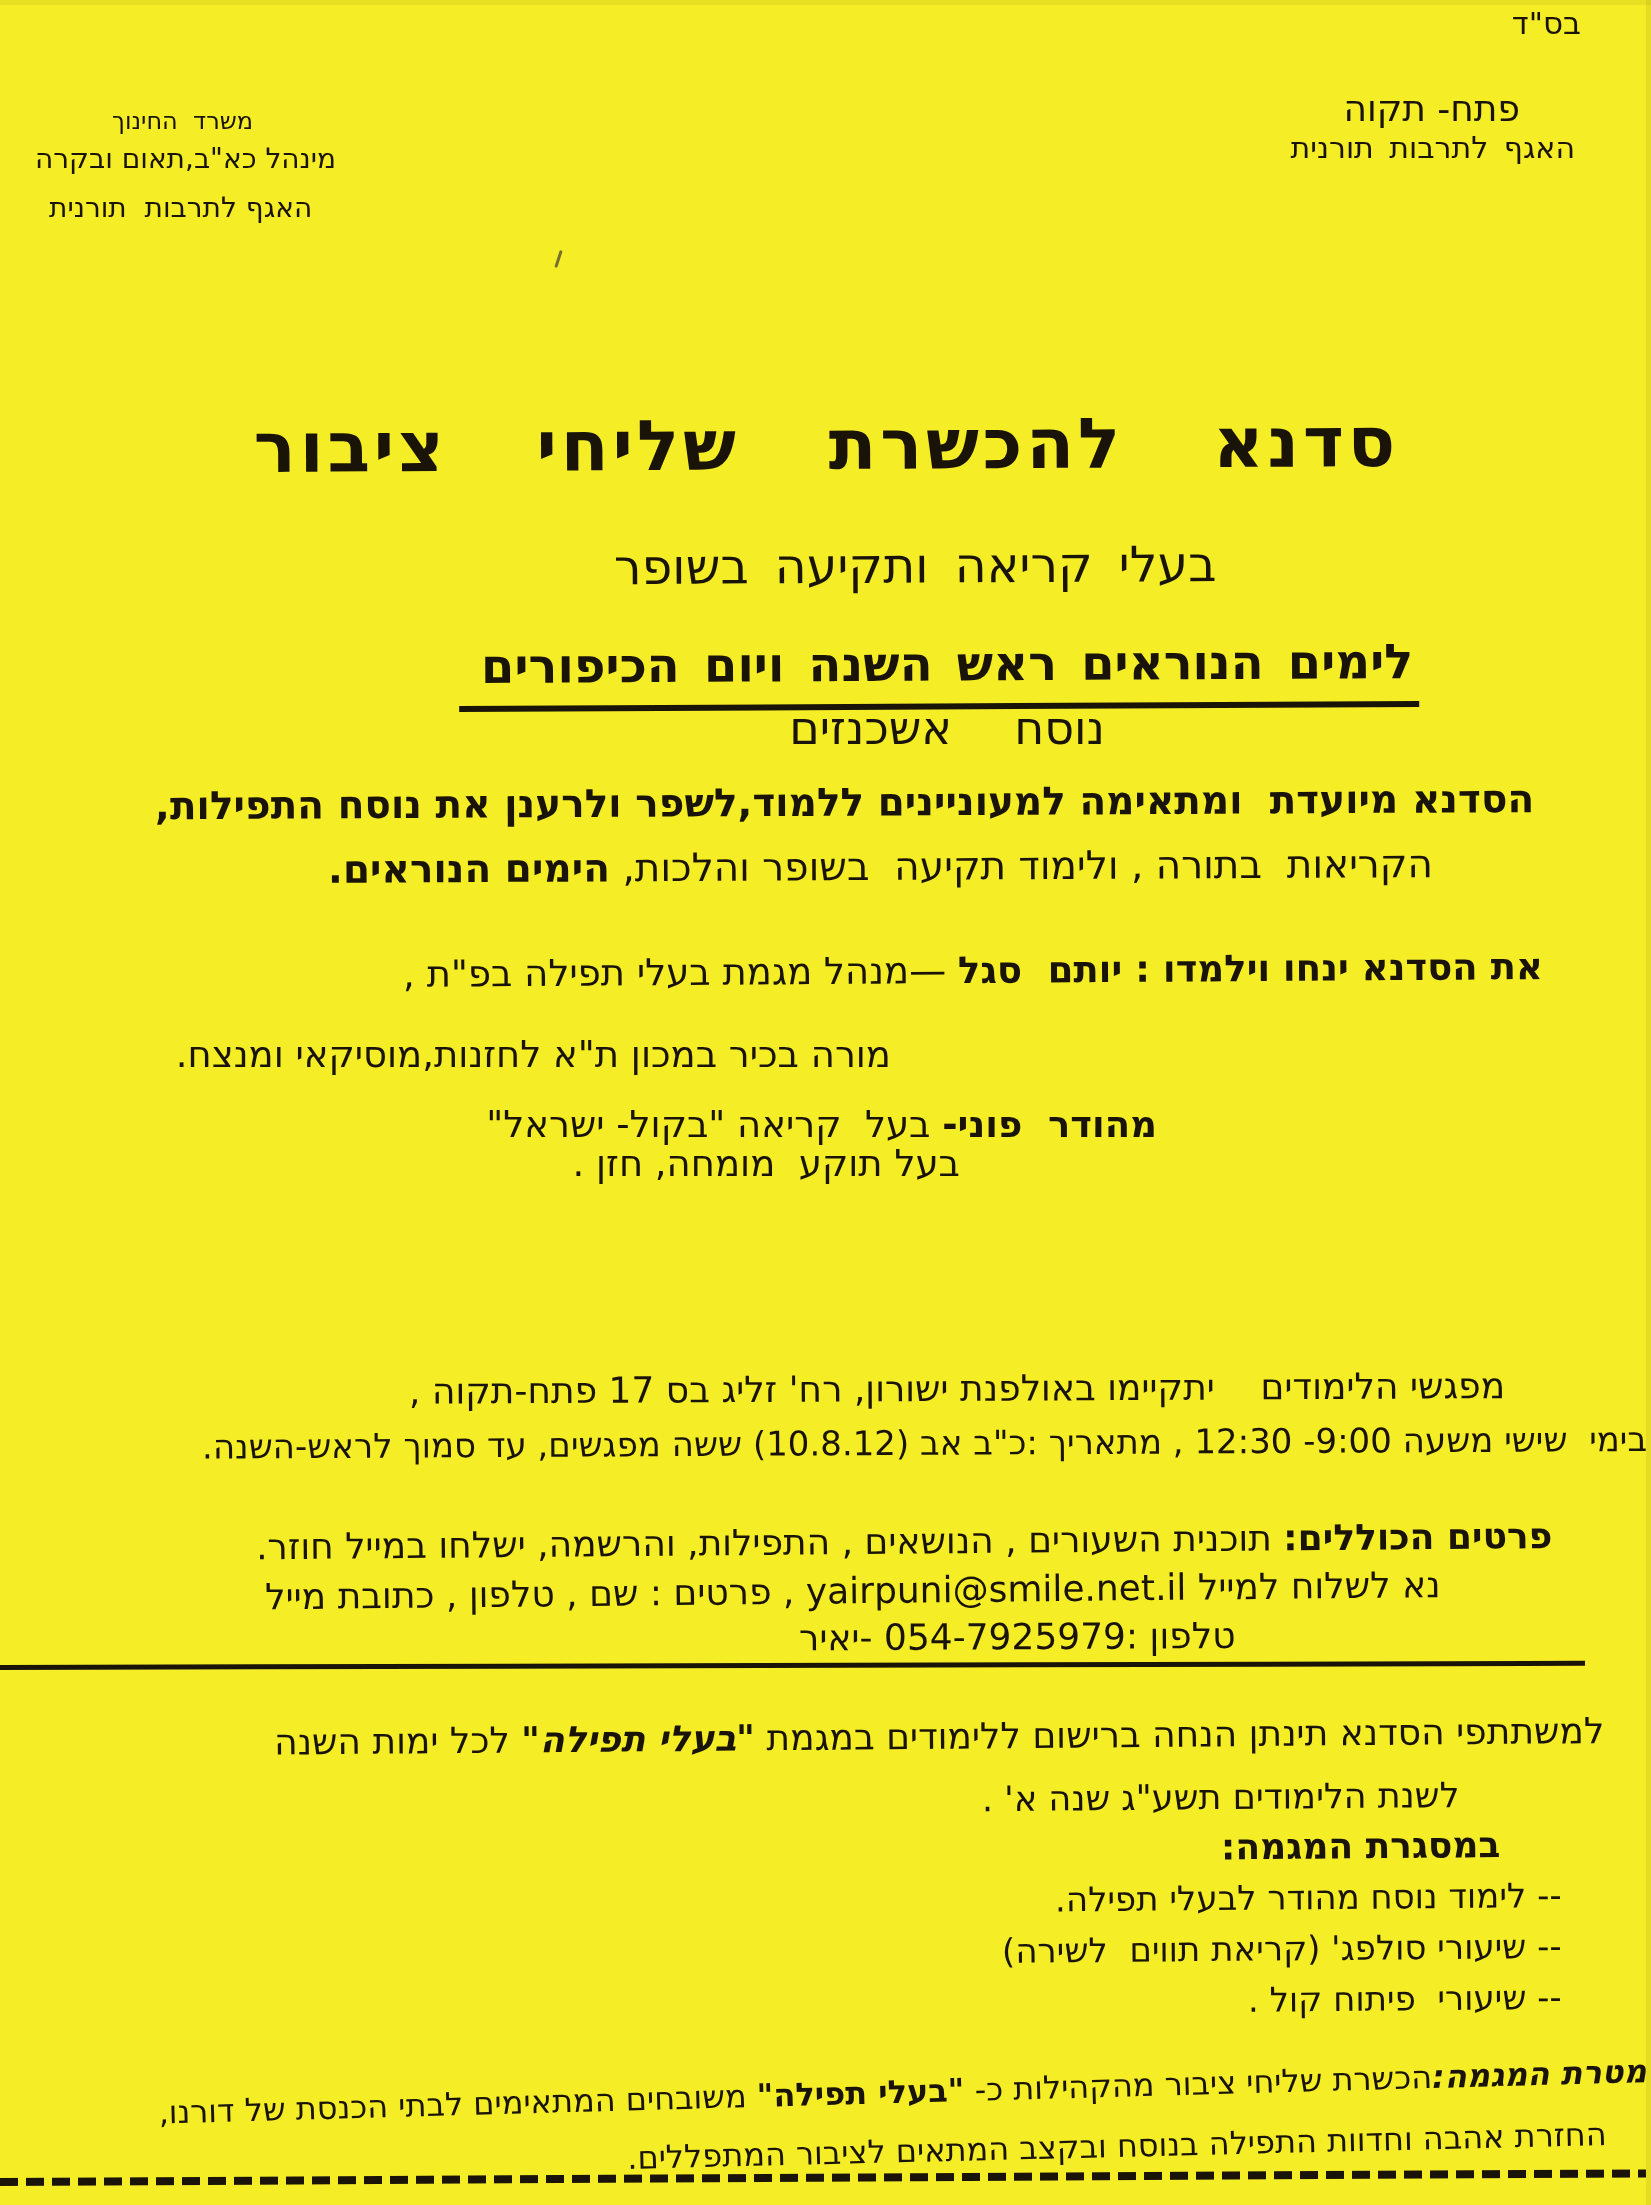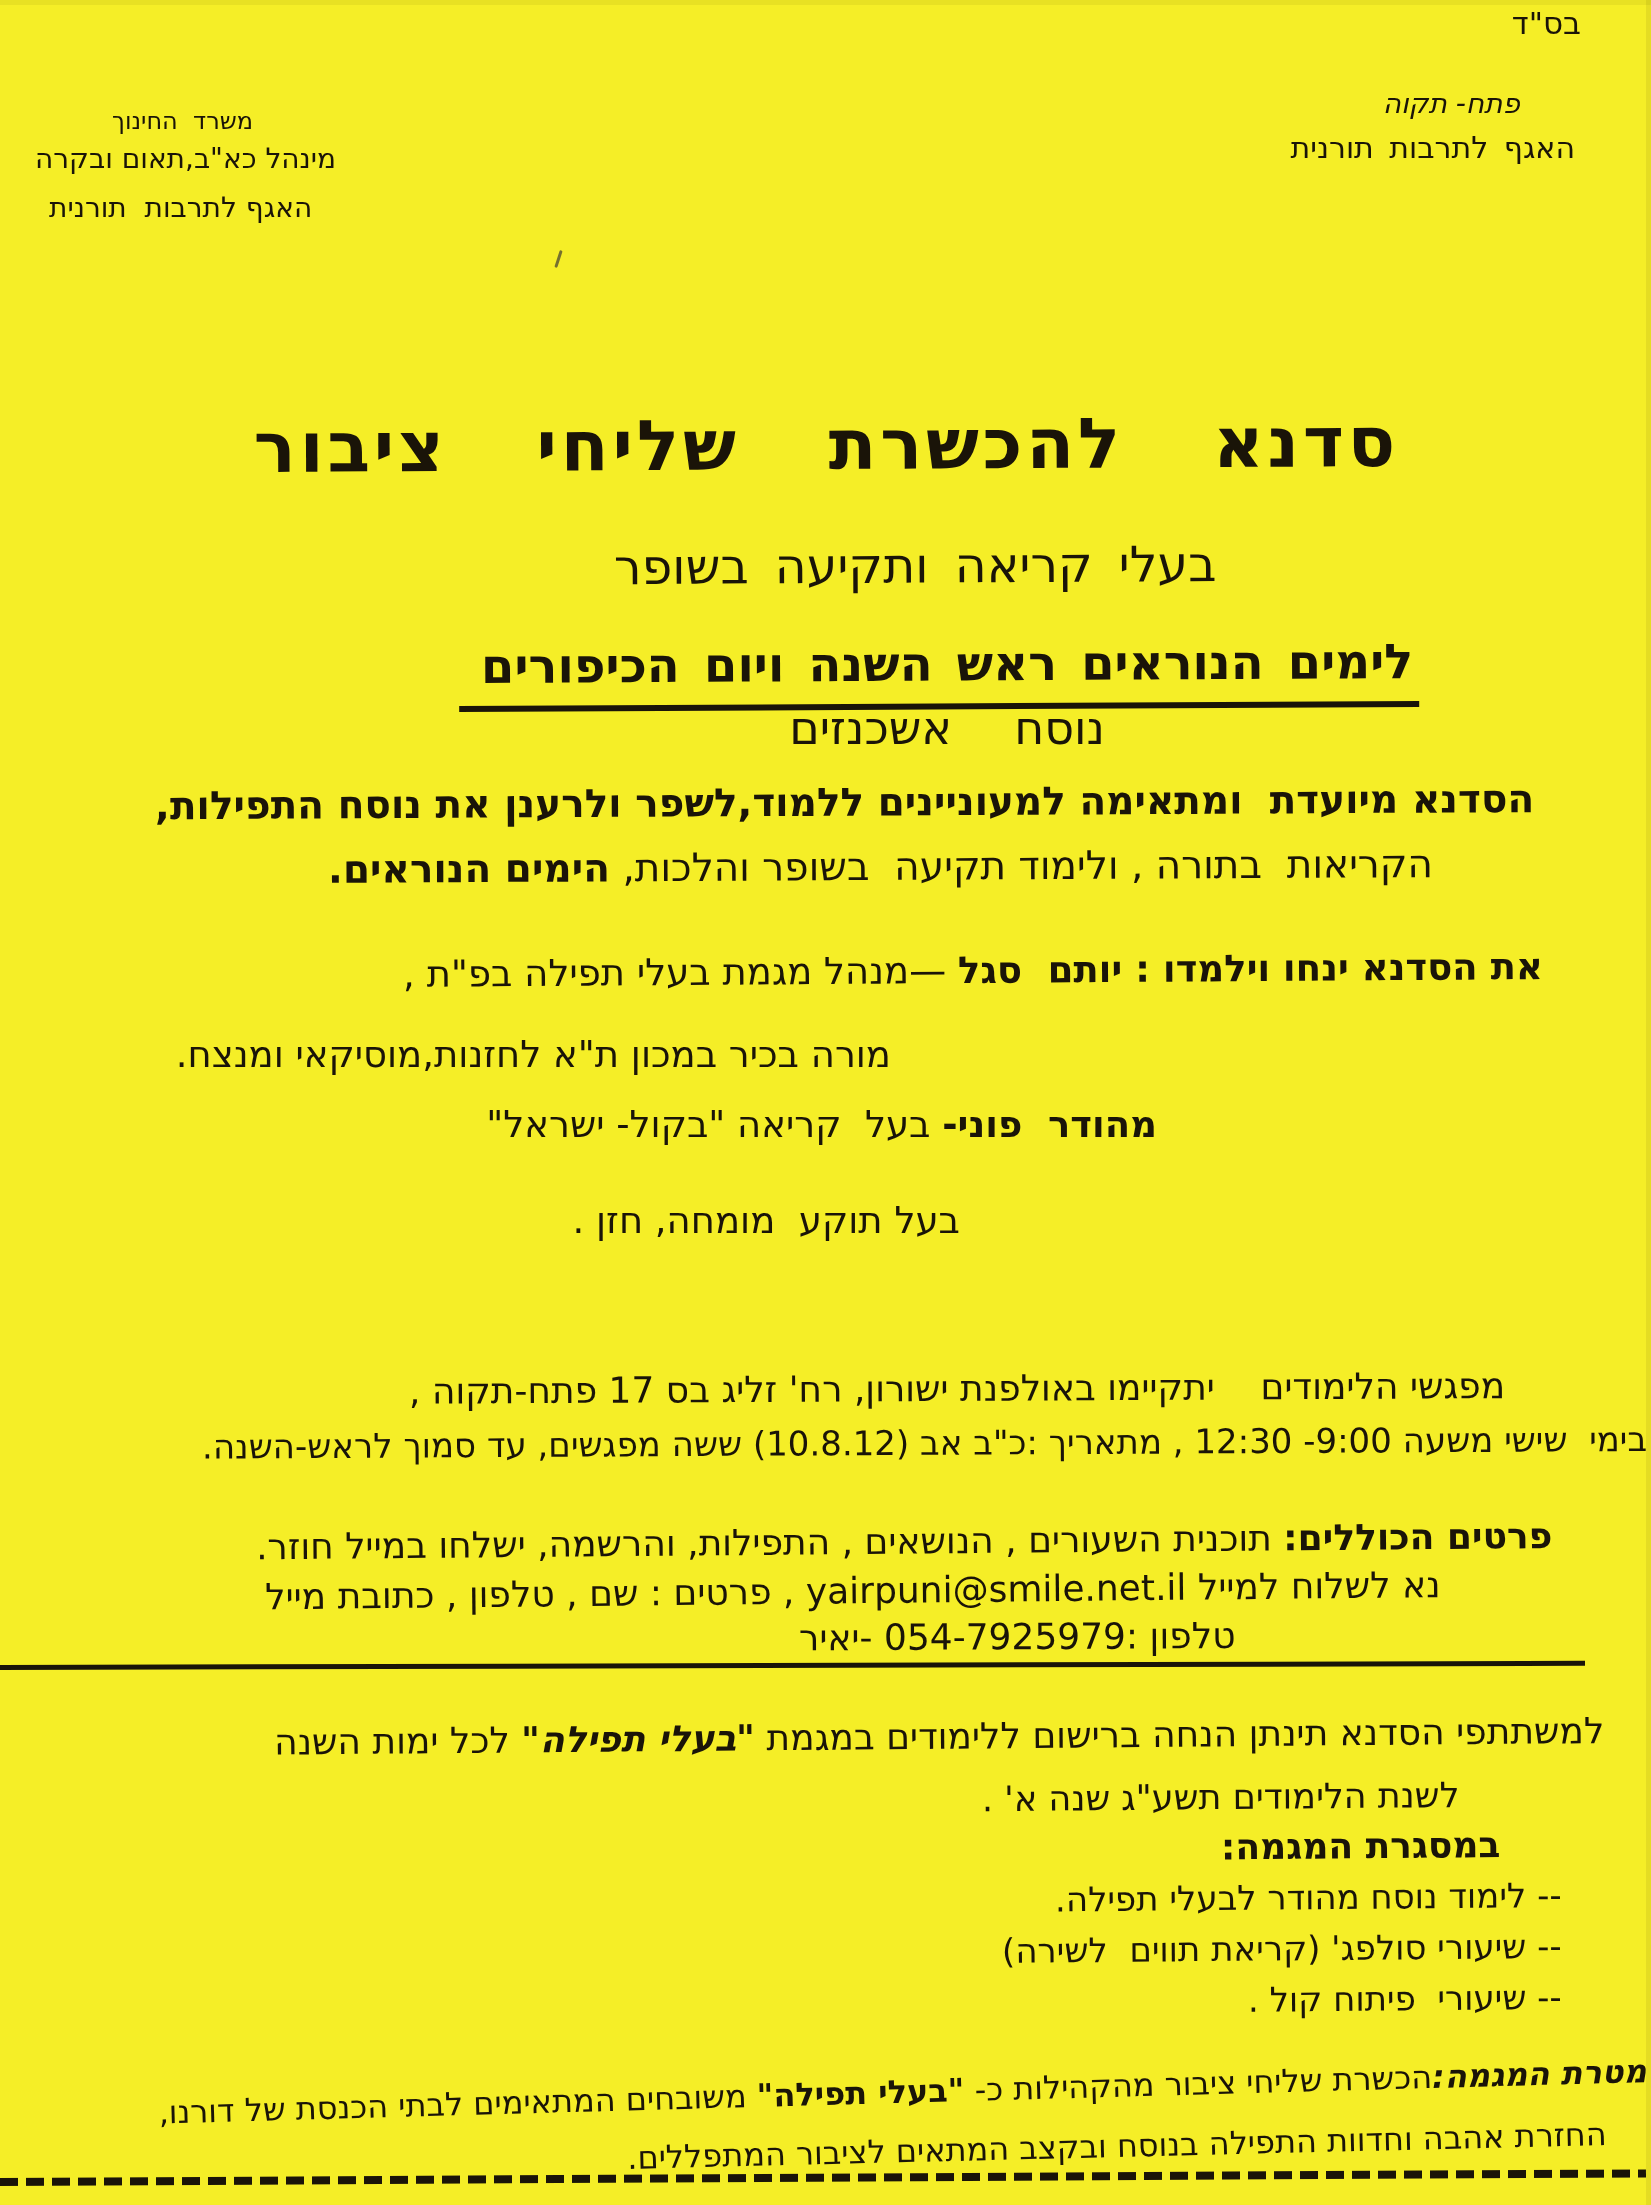--- a/index.html
+++ b/index.html
@@ -55,42 +55,42 @@
     transform:rotate(18deg);border-radius:1.5px;opacity:.75;
   }
 </style>
 </head>
 <body>
 
 <div class="page">
 
   <div class="ln" style="right:71px;top:6px;font-size:31px;">בס"ד</div>
 
-  <div class="ln" style="right:132px;top:88px;font-size:28px;font-style:italic;">פתח- תקוה</div>
+  <div class="ln" style="right:132px;top:88px;font-size:36px;">פתח- תקוה</div>
   <div class="ln" style="right:77px;top:131px;font-size:30px;word-spacing:6px;">האגף לתרבות תורנית</div>
 
   <div class="ln" style="left:112px;top:108px;font-size:24px;">משרד  החינוך</div>
   <div class="ln" style="left:35px;top:143px;font-size:28px;">מינהל כא"ב,תאום ובקרה</div>
   <div class="ln" style="left:49px;top:192px;font-size:28px;">האגף לתרבות  תורנית</div>
 
   <div class="stray" style="left:557px;top:250px;"></div>
 
   <div class="ln title" style="left:357px;width:1042px;top:402px;font-size:70px;transform:rotate(-0.3deg);">סדנא  להכשרת  שליחי  ציבור</div>
   <div class="ln" style="right:436px;top:537px;font-size:49px;word-spacing:10.4px;transform:rotate(-0.3deg);">בעלי קריאה ותקיעה בשופר</div>
   <div class="ln ul-heavy" style="right:233px;top:634px;font-size:48px;transform:rotate(-0.3deg);">לימים הנוראים ראש השנה ויום הכיפורים</div>
   <div class="ln" style="right:547px;top:702px;font-size:46px;word-spacing:16.4px;text-align:right;">נוסח  אשכנזים</div>
 
   <div class="ln" style="right:118px;top:777px;font-size:39px;transform:rotate(-0.3deg);"><span class="b">הסדנא מיועדת  ומתאימה </span><span class="b">למעוניינים ללמוד,לשפר ולרענן את נוסח התפילות,</span></div>
   <div class="ln" style="right:219px;top:842px;font-size:39px;transform:rotate(-0.3deg);"><span>הקריאות  בתורה , ולימוד תקיעה  בשופר והלכות, </span><span class="b">הימים הנוראים.</span></div>
 
   <div class="ln" style="right:109px;top:946px;font-size:37px;transform:rotate(-0.4deg);"><span class="b">את הסדנא ינחו וילמדו : </span><span class="b">יותם  סגל</span><span> —מנהל מגמת בעלי תפילה בפ"ת ,</span></div>
   <div class="ln" style="right:761px;top:1034px;font-size:37px;">מורה בכיר במכון ת"א לחזנות,מוסיקאי ומנצח.</div>
 
   <div class="ln" style="right:495px;top:1104px;font-size:37px;"><span class="b">מהודר  פוני-</span><span> בעל  קריאה "בקול- ישראל"</span></div>
-  <div class="ln" style="right:692px;top:1200px;font-size:37px;">בעל תוקע  מומחה, חזן .</div>
+  <div class="ln" style="right:692px;top:1143px;font-size:37px;">בעל תוקע  מומחה, חזן .</div>
 
 
   <div class="ln" style="right:147px;top:1365px;font-size:36px;transform:rotate(-0.3deg);">מפגשי הלימודים    יתקיימו באולפנת ישורון, רח' זליג בס 17 פתח-תקוה ,</div>
   <div class="ln" style="right:4.5px;top:1420px;font-size:34px;transform:rotate(-0.3deg);">בימי  שישי משעה 9:00- 12:30 , מתאריך :כ"ב אב (10.8.12) ששה מפגשים, עד סמוך לראש-השנה.</div>
 
   <div class="ln" style="right:100px;top:1515px;font-size:36px;transform:rotate(-0.5deg);"><span class="b">פרטים הכוללים:</span><span> תוכנית השעורים , הנושאים , התפילות, והרשמה, ישלחו במייל חוזר.</span></div>
   <div class="ln" style="right:212px;top:1564px;font-size:36px;transform:rotate(-0.6deg);"><span>נא לשלוח למייל </span><span>yairpuni@smile.net.il</span><span> , פרטים : שם , טלפון , כתובת מייל</span></div>
   <div class="ln" style="right:417px;top:1615px;font-size:36px;transform:rotate(-0.3deg);">טלפון :054-7925979 -יאיר</div>
 
   <div class="rule" style="left:0;top:1665px;width:1585px;height:5.2px;transform:rotate(-0.15deg);"></div>

